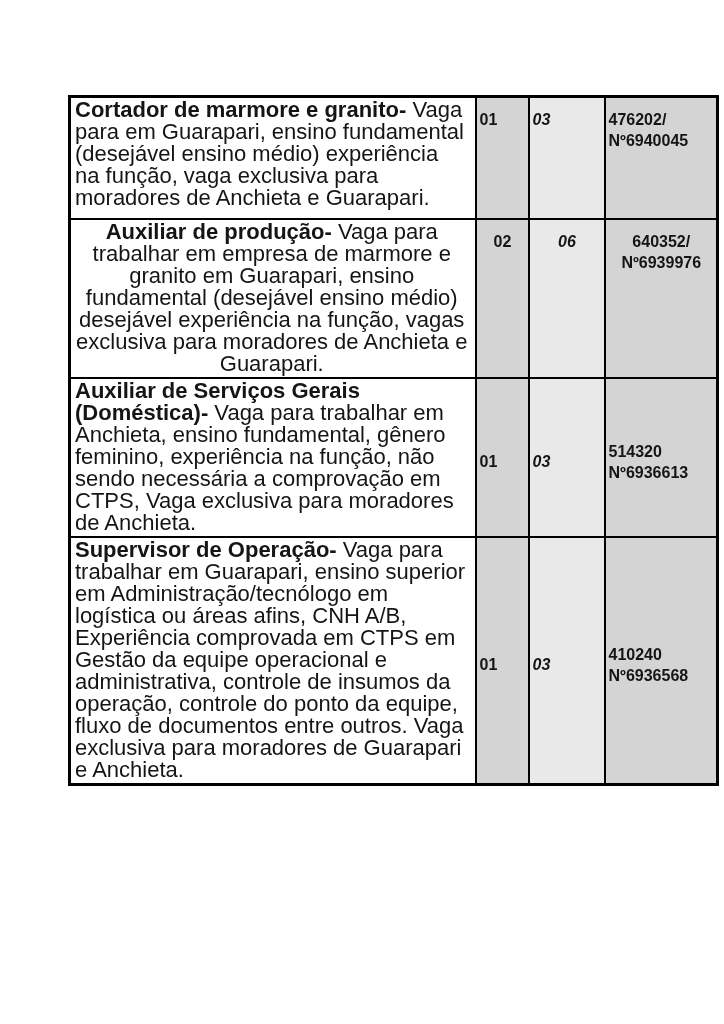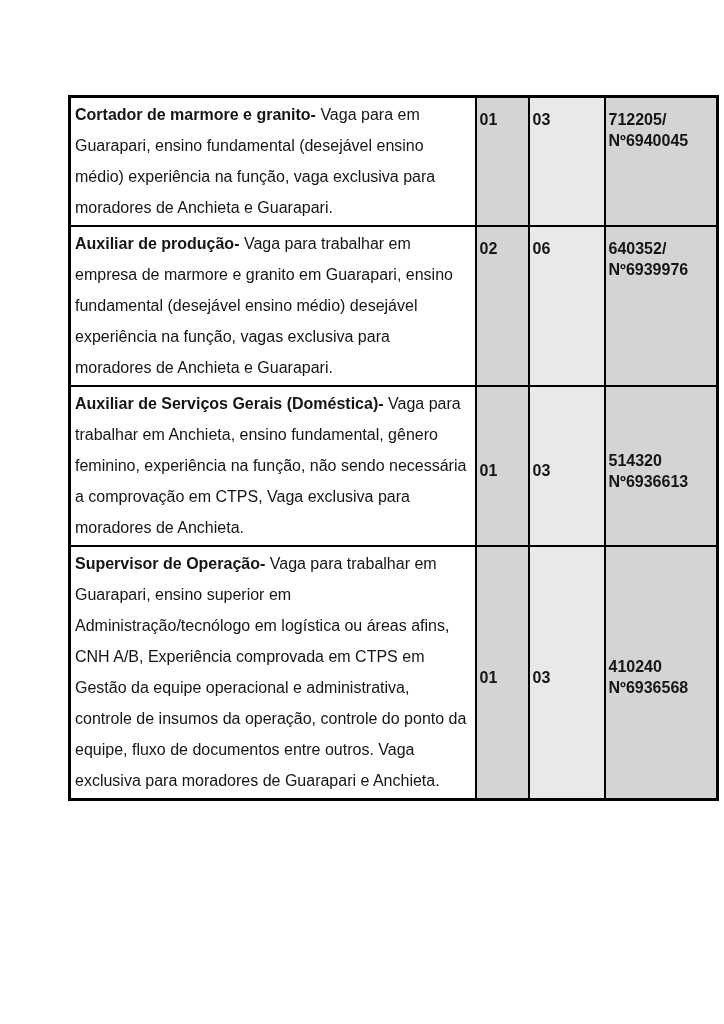--- a/index.html
+++ b/index.html
@@ -28,61 +28,61 @@
     border-collapse:collapse;
     table-layout:fixed;
     border:3px solid var(--border);
   }
   table.jobs td{
     border:2px solid var(--border);
     overflow:hidden;
   }
   td.desc{
     background:#ffffff;
-    font-size:16px;
-    line-height:31px;
+    font-size:22px;
+    line-height:22px;
     vertical-align:top;
     padding:1px 6px 2px 4px;
   }
   td.desc b{font-weight:bold;}
   td.small{
     font-size:16px;
     font-weight:bold;
     line-height:21px;
     padding:11px 2px 2px 3px;
   }
   td.c2{background:var(--col2-bg);}
-  td.c3{background:var(--col3-bg);}
+  td.c3{background:var(--col3-bg);font-style:italic;}
   td.c4{background:var(--col4-bg);}
   tr.valign-top td.small{vertical-align:top;}
   tr.valign-middle td.small{vertical-align:middle;}
   tr.gapped .code-line-2{margin-top:0;}
   tr.r0{height:122px;}
-  tr.r1{height:128px;}
+  tr.r1{height:128px;text-align:center;}
   tr.r2{height:157px;}
   tr.r3{height:148px;}
 </style>
 </head>
 <body>
 
 <div class="canvas">
   <table class="jobs">
     <colgroup>
       <col style="width:406px">
       <col style="width:53px">
       <col style="width:76px">
       <col style="width:113px">
     </colgroup>
     <tbody>
       <tr class="r0 valign-top">
         <td class="desc"><b>Cortador de marmore e granito-</b><span> Vaga para em Guarapari, ensino fundamental (desejável ensino médio) experiência na função, vaga exclusiva para moradores de Anchieta e Guarapari.</span></td>
         <td class="small c2">01</td>
         <td class="small c3">03</td>
         <td class="small c4">
-          <div class="code-line-1">712205/</div>
+          <div class="code-line-1">476202/</div>
           <div class="code-line-2">Nº6940045</div>
         </td>
       </tr>
       <tr class="r1 valign-top">
         <td class="desc"><b>Auxiliar de produção-</b><span> Vaga para trabalhar em empresa de marmore e granito em Guarapari, ensino fundamental (desejável ensino médio) desejável experiência na função, vagas exclusiva para moradores de Anchieta e Guarapari.</span></td>
         <td class="small c2">02</td>
         <td class="small c3">06</td>
         <td class="small c4">
           <div class="code-line-1">640352/</div>
           <div class="code-line-2">Nº6939976</div>

